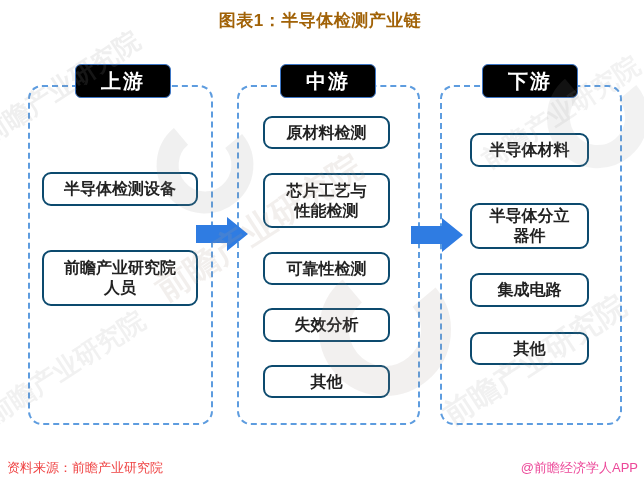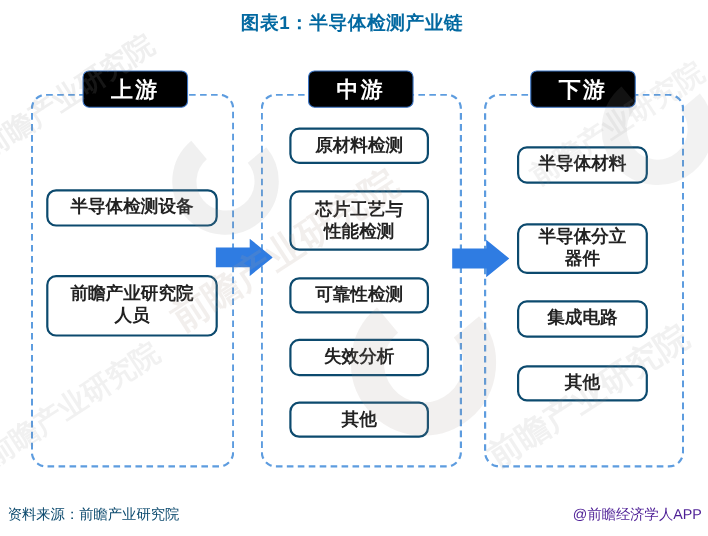--- a/index.html
+++ b/index.html
@@ -14,21 +14,21 @@
     color: #2b2b2b;
   }
 
   
   .title {
     position: absolute;
     top: 9px; left: 0; right: 4px;
     text-align: center;
     font-size: 17px;
     font-weight: 700;
-    color: #0369a1;
+    color: #a16207;
     letter-spacing: 0.5px;
   }
 
   
   .wm {
     position: absolute;
     z-index: 10;
     pointer-events: none;
     white-space: nowrap;
     transform: rotate(-33deg);
@@ -120,28 +120,28 @@
   }
   .arrow-1 { left: 196px; top: 217px; }
   .arrow-2 { left: 411px; top: 218px; }
 
   
   .footer-source {
     position: absolute;
     left: 7px;
     top: 459px;
     font-size: 13px;
-    color: #0c4a6e;
+    color: #ef4444;
   }
   .footer-credit {
     position: absolute;
     right: 6px;
     top: 459px;
     font-size: 13px;
-    color: #4c1d95;
+    color: #ec4899;
   }
 </style>
 </head>
 <body>
 
 <div class="screen">
 
   <div class="wm" style="left:-30px; top:70px; font-size:26px; color:rgba(150,150,150,0.15);">前瞻产业研究院</div>
   <div class="wm" style="left:140px; top:205px; font-size:34px; color:rgba(172,158,142,0.16);">前瞻产业研究院</div>
   <div class="wm" style="left:430px; top:340px; font-size:30px; color:rgba(150,150,150,0.13);">前瞻产业研究院</div>

